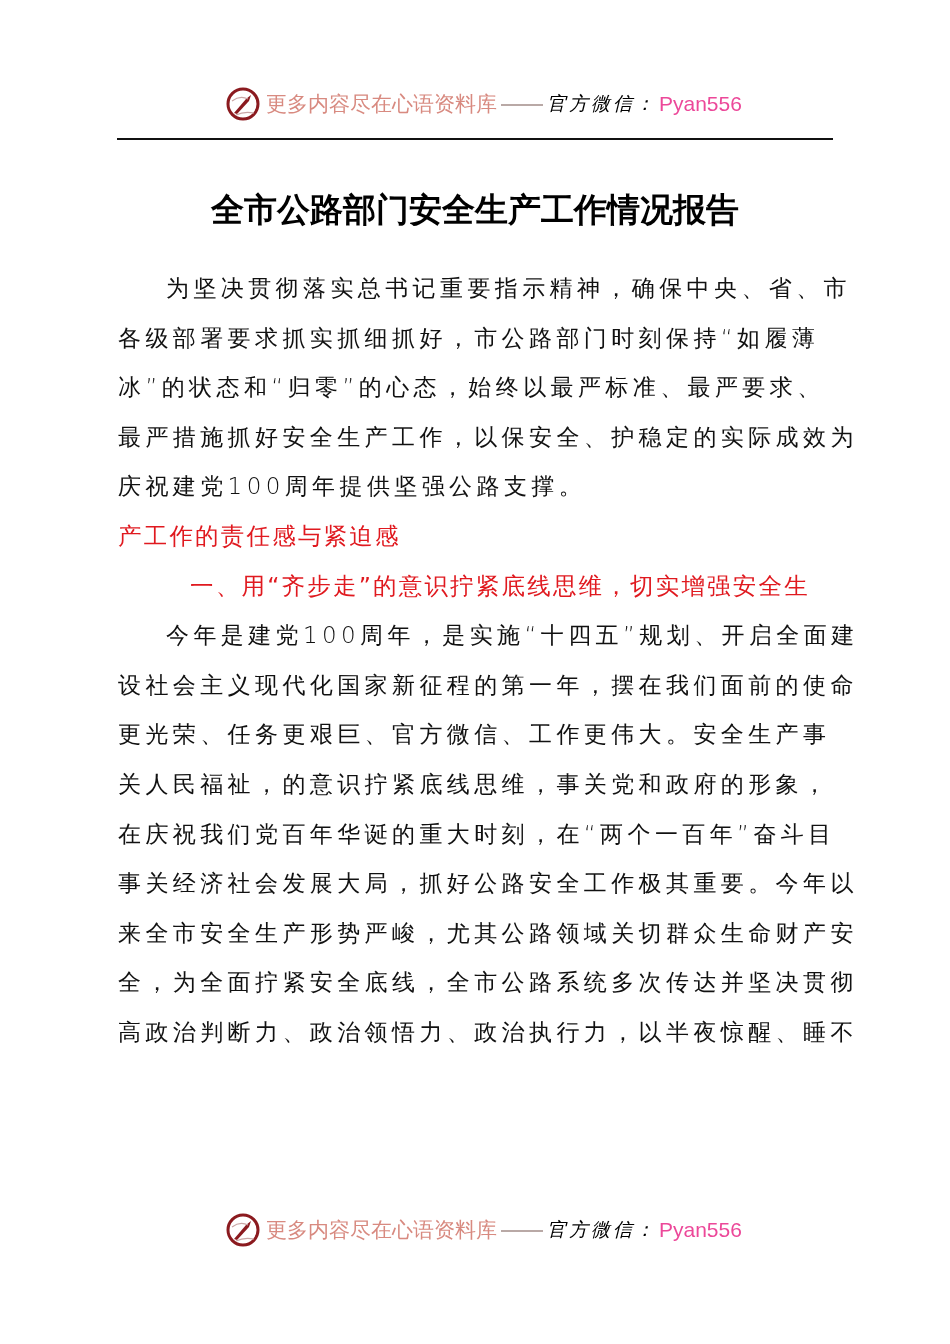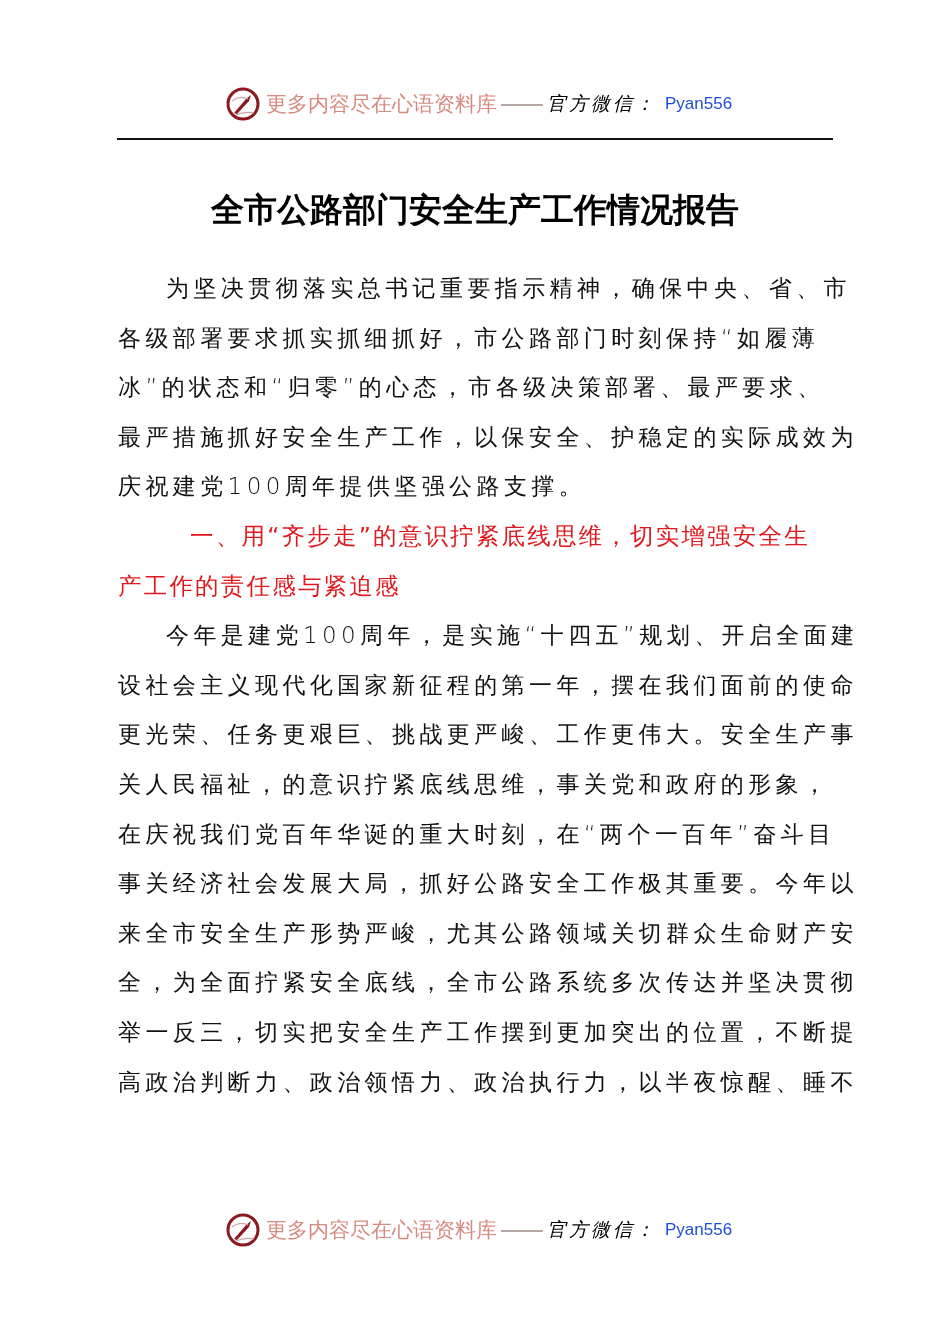--- a/index.html
+++ b/index.html
@@ -4,21 +4,21 @@
 <style>
   html, body { margin: 0; padding: 0; background: #ffffff; }
   body { width: 950px; height: 1344px; position: relative; overflow: hidden; font-family: "DejaVu Serif", serif; color: #000; }
   .banner { position: absolute; left: 226px; height: 44px; display: flex; align-items: center; white-space: nowrap; }
   .banner.top { top: 82px; }
   .banner.bottom { top: 1208px; }
   .logo { width: 34px; height: 34px; margin-right: 6px; }
   .banner-main { font-family: Liberation Sans, sans-serif; font-size: 21px; color: #d88a80; letter-spacing: 0px; }
   .banner-dash { display: inline-block; width: 42px; height: 2px; background: #b9a9a6; margin: 0 4px; position: relative; top: 1px; }
   .banner-wx { font-family: "DejaVu Serif", serif; font-size: 19px; color: #000000; letter-spacing: 3px; font-style: italic; }
-  .banner-id { font-family: "Liberation Sans", sans-serif; font-size: 17px; color: #1d4ed8; margin-left: 8px; }
+  .banner-id { font-family: "Liberation Sans", sans-serif; font-size: 21px; color: #ec4899; margin-left: 2px; }
   .rule { position: absolute; left: 117px; top: 138px; width: 716px; height: 2px; background: #111; }
   .title { position: absolute; top: 188px; left: 0; width: 950px; text-align: center; font-family: "DejaVu Serif", serif; font-weight: bold; font-size: 33px; letter-spacing: 0px; color: #000; }
   .content { position: absolute; left: 118px; top: 264px; width: 716px; }
   .line { height: 49.6px; line-height: 49.6px; font-size: 23px; white-space: nowrap; letter-spacing: 4.4px; font-family: "DejaVu Sans", sans-serif; font-weight: 300; color: #111; }
   .line.indent { padding-left: 48px; text-align: center; }
   .line.head { color: #e0191f; font-weight: normal; letter-spacing: 2.2px; font-size: 23.5px; }
 </style>
 </head>
 <body>
 
@@ -35,34 +35,33 @@
   <span class="banner-id">Pyan556</span>
 </div>
 
 <div class="rule"></div>
 
 <div class="title">全市公路部门安全生产工作情况报告</div>
 
 <div class="content">
   <div class="line indent">为坚决贯彻落实总书记重要指示精神，确保中央、省、市</div>
   <div class="line">各级部署要求抓实抓细抓好，市公路部门时刻保持“如履薄</div>
-  <div class="line">冰”的状态和“归零”的心态，市各级决策部署、最严要求、</div>
+  <div class="line">冰”的状态和“归零”的心态，始终以最严标准、最严要求、</div>
   <div class="line">最严措施抓好安全生产工作，以保安全、护稳定的实际成效为</div>
   <div class="line">庆祝建党100周年提供坚强公路支撑。</div>
+  <div class="line head">产工作的责任感与紧迫感</div>
   <div class="line head indent">一、用“齐步走”的意识拧紧底线思维，切实增强安全生</div>
-  <div class="line head">产工作的责任感与紧迫感</div>
   <div class="line indent">今年是建党100周年，是实施“十四五”规划、开启全面建</div>
   <div class="line">设社会主义现代化国家新征程的第一年，摆在我们面前的使命</div>
-  <div class="line">更光荣、任务更艰巨、挑战更严峻、工作更伟大。安全生产事</div>
+  <div class="line">更光荣、任务更艰巨、官方微信、工作更伟大。安全生产事</div>
   <div class="line">关人民福祉，的意识拧紧底线思维，事关党和政府的形象，</div>
   <div class="line">在庆祝我们党百年华诞的重大时刻，在“两个一百年”奋斗目</div>
   <div class="line">事关经济社会发展大局，抓好公路安全工作极其重要。今年以</div>
   <div class="line">来全市安全生产形势严峻，尤其公路领域关切群众生命财产安</div>
   <div class="line">全，为全面拧紧安全底线，全市公路系统多次传达并坚决贯彻</div>
-  <div class="line">举一反三，切实把安全生产工作摆到更加突出的位置，不断提</div>
   <div class="line">高政治判断力、政治领悟力、政治执行力，以半夜惊醒、睡不</div>
 </div>
 
 <div class="banner bottom">
   <svg class="logo" viewBox="0 0 34 34">
     <circle cx="17" cy="17" r="15" fill="none" stroke="#8b1a1f" stroke-width="3"></circle>
     <path d="M8 26 L20 12 L25 8 L23 14 L11 27 Z" fill="#8b1a1f"></path>
     <path d="M6 14 Q14 8 22 12" fill="none" stroke="#c9a6a6" stroke-width="1.2"></path>
     <path d="M10 28 Q18 24 28 26" fill="none" stroke="#c9a6a6" stroke-width="1.2"></path>
   </svg>

